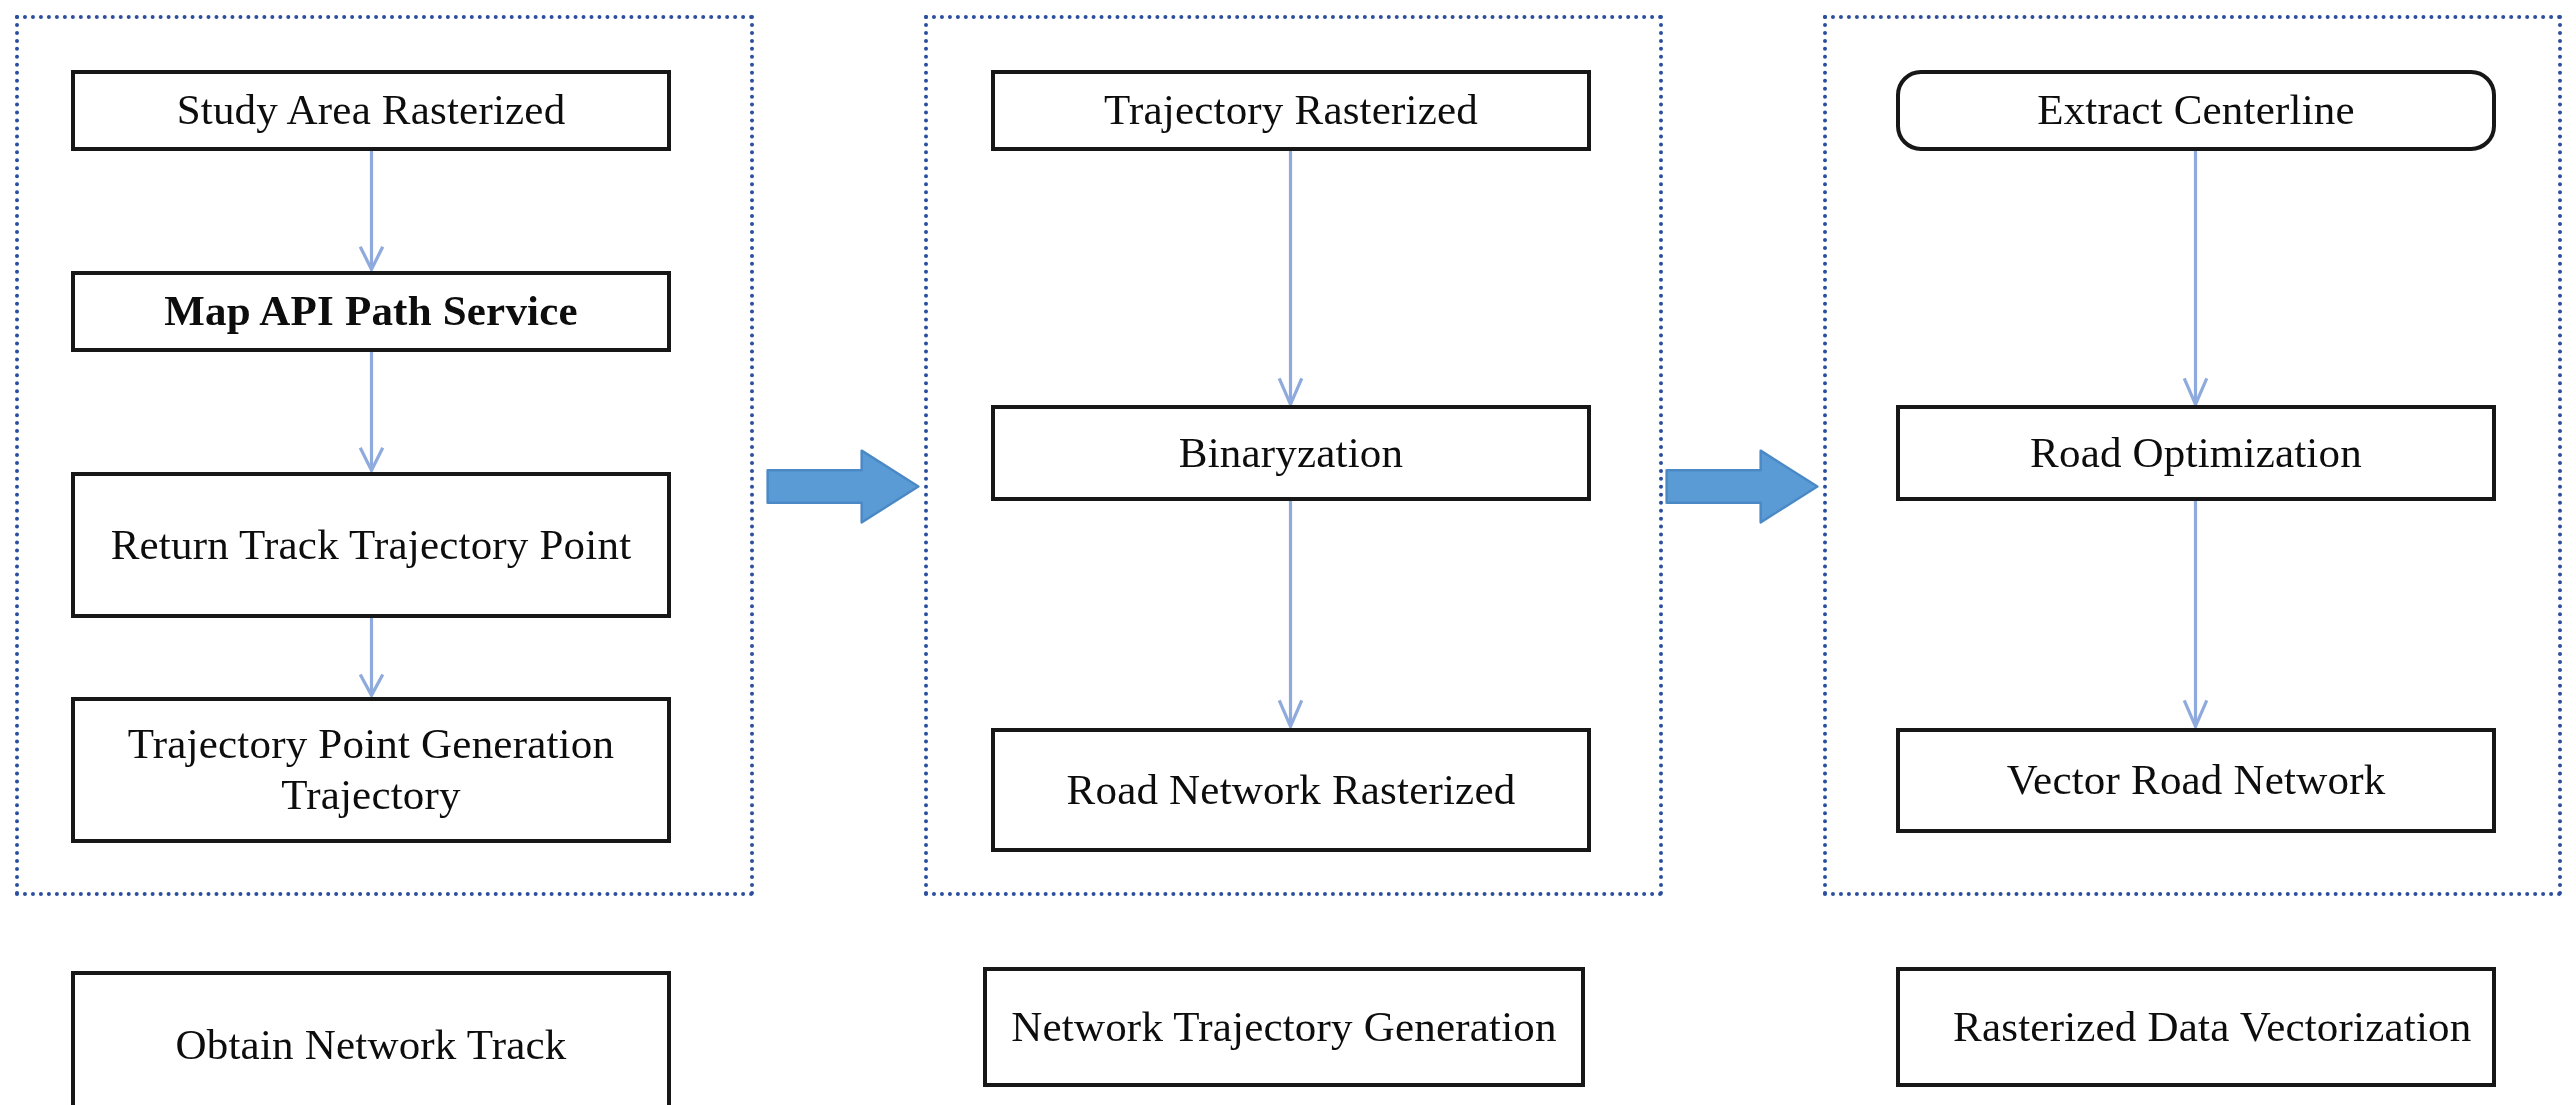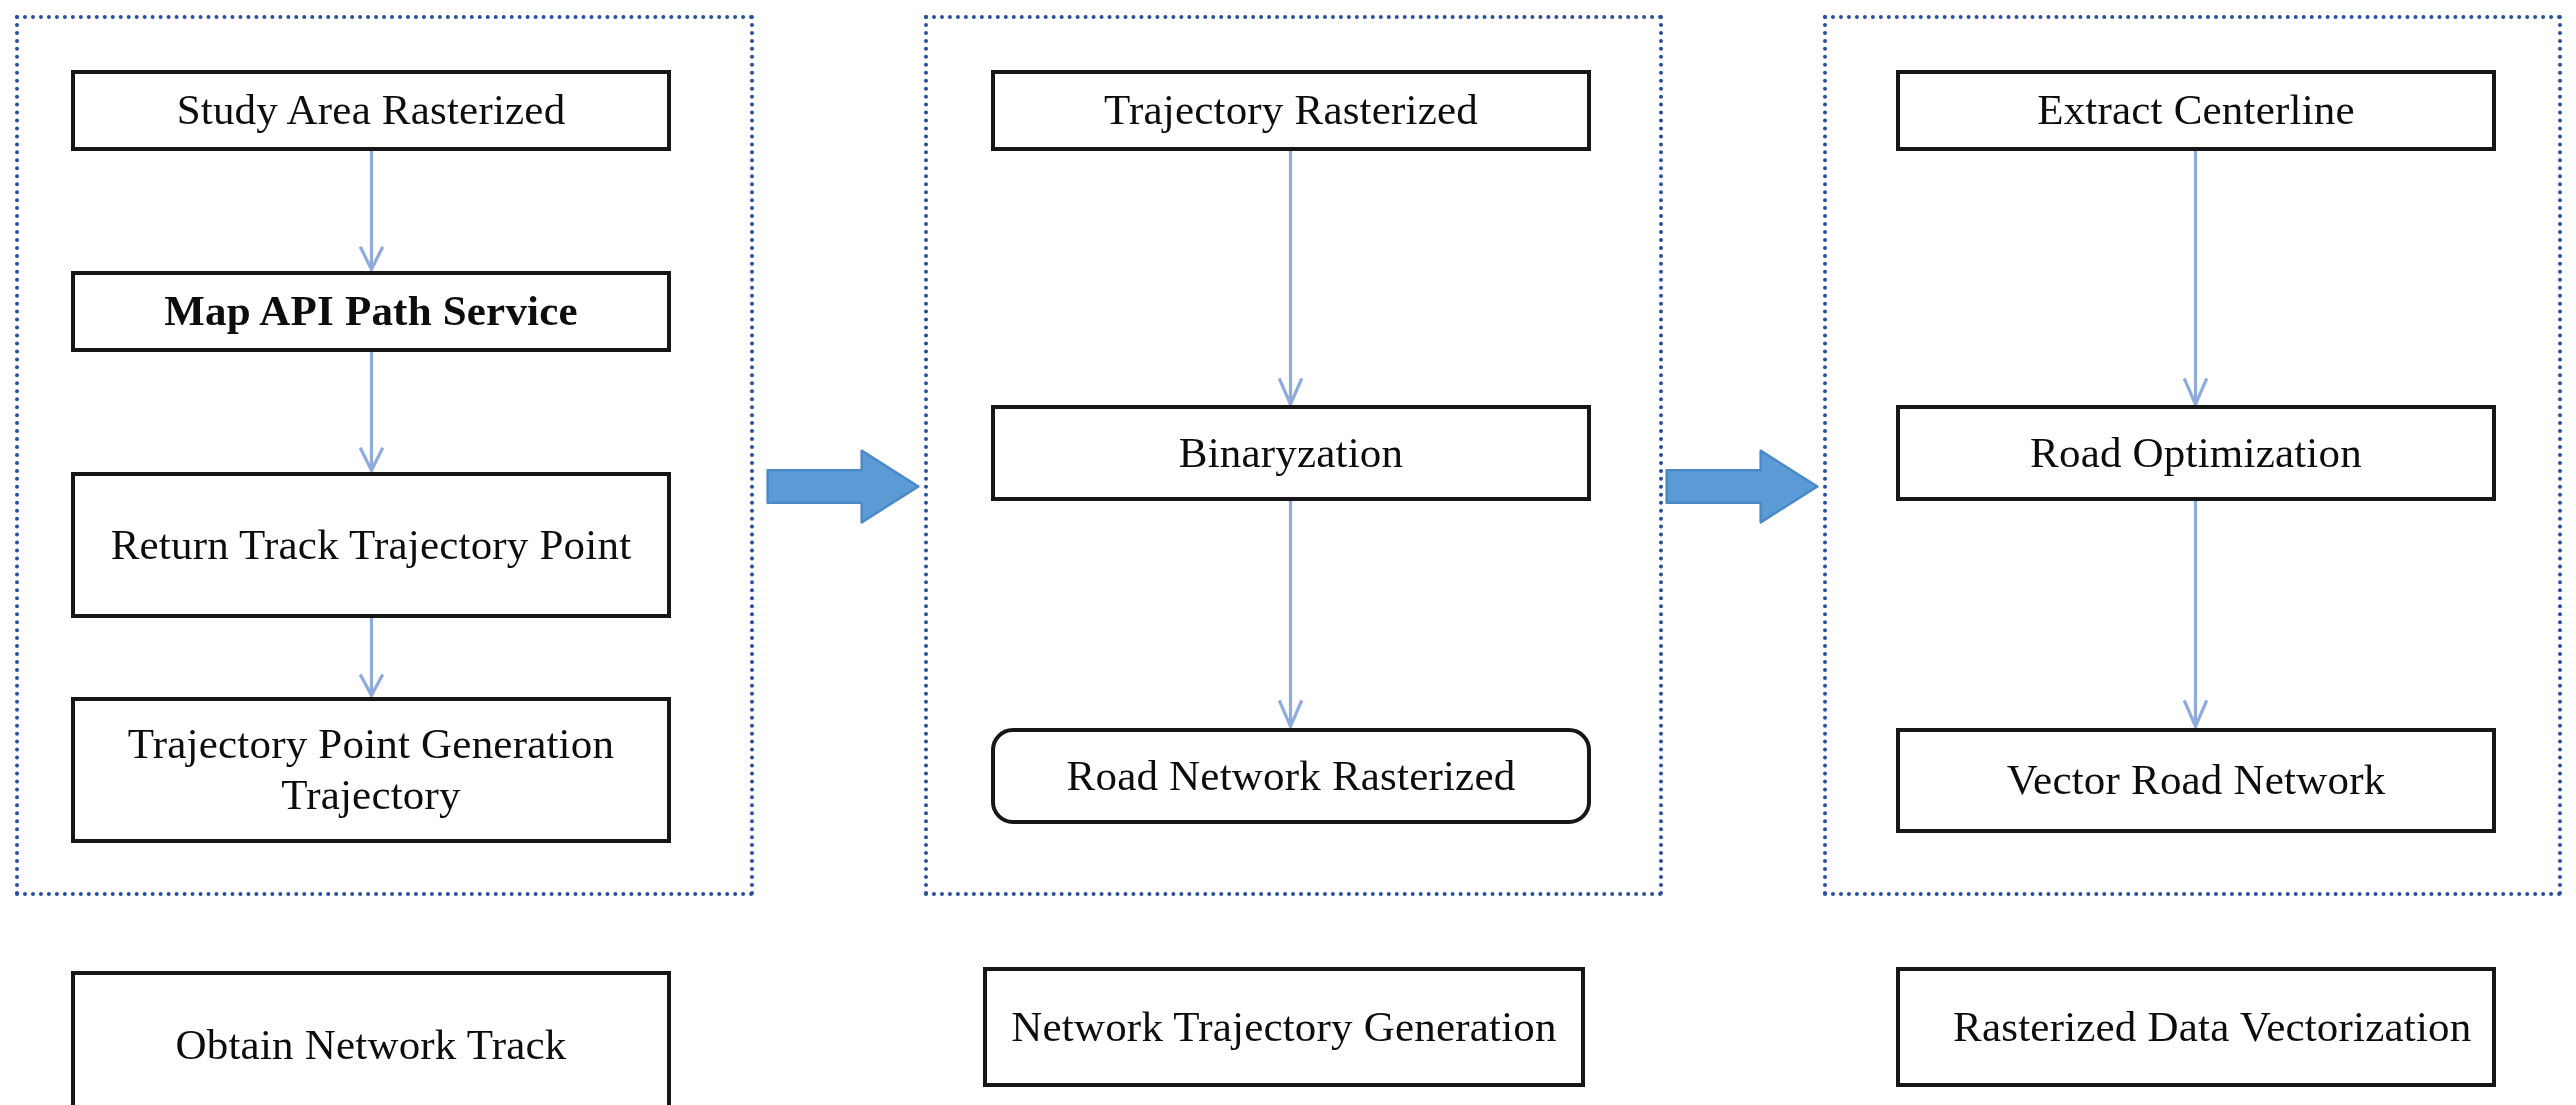--- a/index.html
+++ b/index.html
@@ -131,37 +131,37 @@
     <span class="label">Binaryzation</span>
   </div>
 
   <div class="v-arrow" style="left:1272px; top:501px; width:37px; height:227px;">
     <svg viewBox="0 0 46 280" preserveAspectRatio="none">
       <line x1="23" y1="0" x2="23" y2="274" stroke="#8faadc" stroke-width="4"></line>
       <polyline points="9,246 23,278 37,246" fill="none" stroke="#8faadc" stroke-width="4"></polyline>
     </svg>
   </div>
 
-  <div class="node-box" style="left:991px; top:728px; width:600px; height:96px;border-radius:22px;">
+  <div class="node-box" style="left:991px; top:728px; width:600px; height:124px;">
     <span class="label">Road Network Rasterized</span>
   </div>
 
   <div class="node-box" style="left:983px; top:967px; width:602px; height:120px;">
     <span class="label">Network Trajectory Generation</span>
   </div>
 
   <div class="block-arrow" style="left:1665px; top:449px; width:154px; height:75px;">
     <svg viewBox="0 0 190 92" preserveAspectRatio="none">
       <polygon points="2,26 118,26 118,2 188,46 118,90 118,66 2,66" fill="#5b9bd5" stroke="#4a89c6" stroke-width="3" stroke-linejoin="round"></polygon>
     </svg>
   </div>
 
   <div class="stage-panel" style="left:1823px; top:14.6px; width:739px; height:881px;"></div>
 
-  <div class="node-box" style="left:1896px; top:70px; width:600px; height:81px;">
+  <div class="node-box" style="left:1896px; top:70px; width:600px; height:81px;border-radius:25px;">
     <span class="label">Extract Centerline</span>
   </div>
 
   <div class="v-arrow" style="left:2177px; top:151px; width:37px; height:255px;">
     <svg viewBox="0 0 46 314" preserveAspectRatio="none">
       <line x1="23" y1="0" x2="23" y2="308" stroke="#8faadc" stroke-width="4"></line>
       <polyline points="9,280 23,312 37,280" fill="none" stroke="#8faadc" stroke-width="4"></polyline>
     </svg>
   </div>
 

